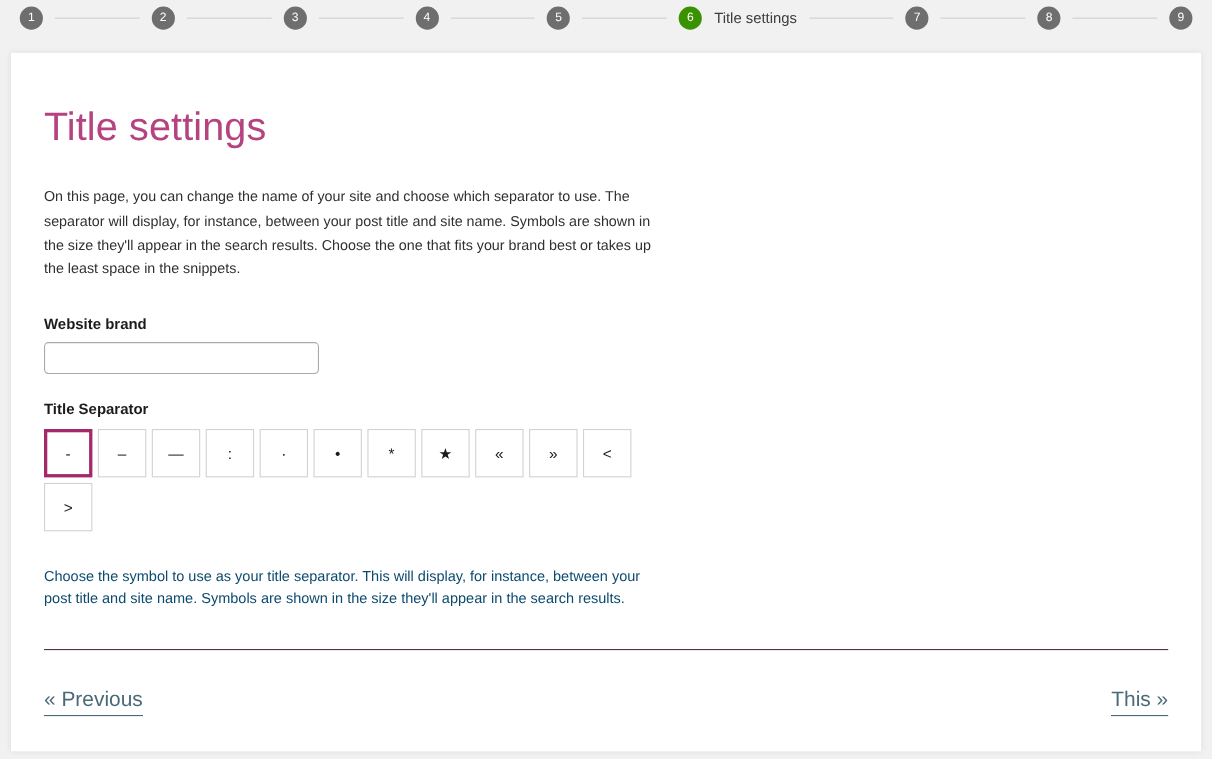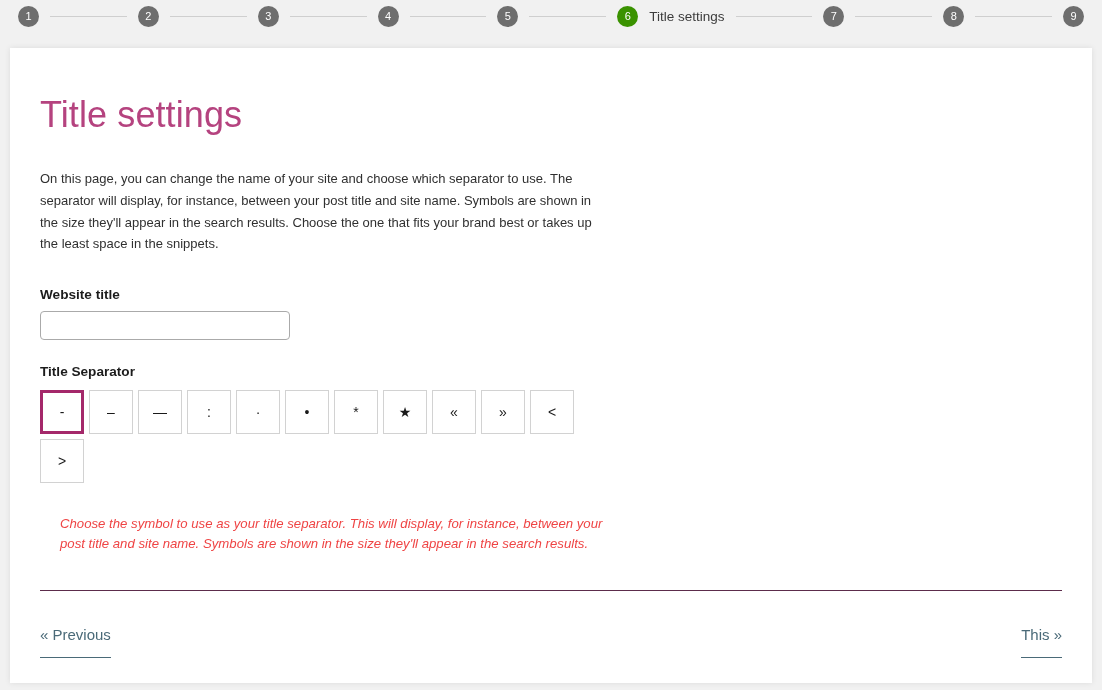--- a/index.html
+++ b/index.html
@@ -136,44 +136,42 @@
   .sep-btn.selected {
     border: 3px solid #a4286a;
   }
 
   #sep-help {
     position: absolute;
     left: 30px;
     top: 466px;
     width: 565px;
     font-size: 13.2px;
-    font-style: italic;
     line-height: 19.5px;
-    color: #ef4444;
-    margin-left: 20px;
+    color: #0c4a6e;
   }
 
   #divider {
     position: absolute;
     left: 30px;
     top: 534px;
     width: 1022px;
     height: 1px;
     background: #5c2c4b;
     border: 0;
   }
 
   .nav-link {
     position: absolute;
     top: 578px;
-    font-size: 15px;
+    font-size: 19px;
     color: #4a6a78;
     text-decoration: none;
     border-bottom: 1px solid #4a6a78;
-    padding-bottom: 14px;
+    padding-bottom: 2px;
     cursor: pointer;
   }
   #prev-link { left: 30px; }
   #next-link { right: 30px; }
 </style>
 </head>
 <body>
 
 <div id="stepbar">
     <div class="step">
@@ -213,21 +211,21 @@
       <div class="step-circle">9</div>
     </div>
   </div>
 
 <div id="card">
 
   <div id="page-title">Title settings</div>
 
   <div id="intro">On this page, you can change the name of your site and choose which separator to use. The separator will display, for instance, between your post title and site name. Symbols are shown in the size they'll appear in the search results. Choose the one that fits your brand best or takes up the least space in the snippets.</div>
 
-  <label class="field-label" id="label-website">Website title</label>
+  <label class="field-label" id="label-website">Website brand</label>
 
   <input id="website-input" type="text" placeholder="" style="">
 
   <label class="field-label" id="label-separator">Title Separator</label>
 
   <div id="separators">
       <button class="sep-btn selected">-</button>
       <button class="sep-btn">–</button>
       <button class="sep-btn">—</button>
       <button class="sep-btn">:</button>

